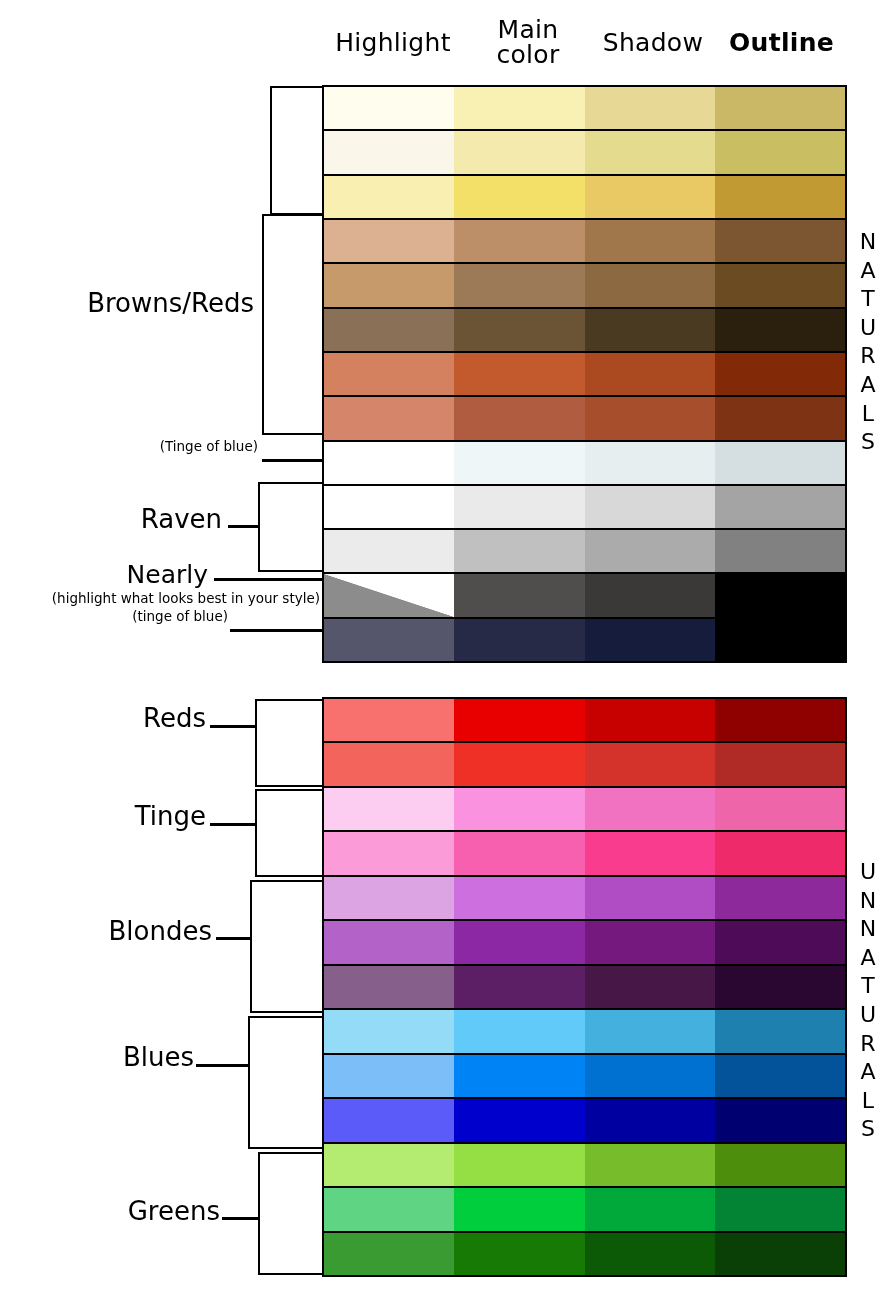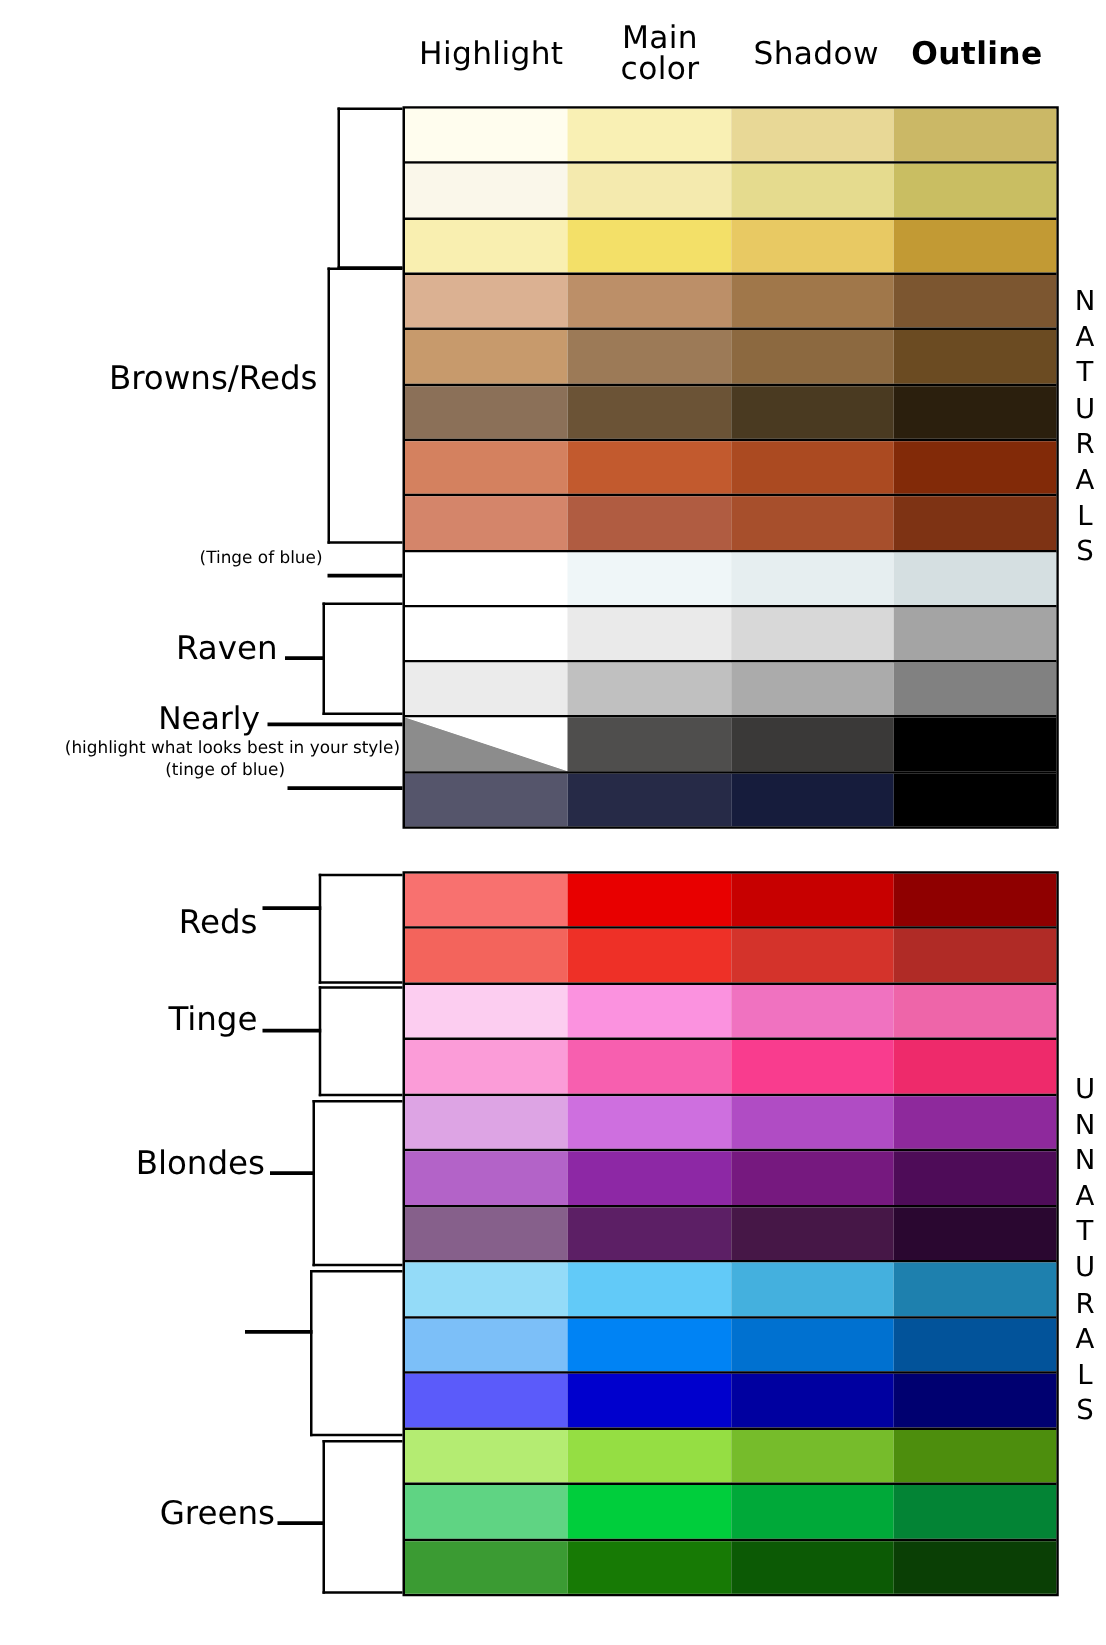--- a/index.html
+++ b/index.html
@@ -280,38 +280,41 @@
     <span class="sub">(highlight what looks best in your style)</span>
   </div>
 
   <div class="stem" style="left:230px; top:629px; width:92px;"></div>
   <div class="row-label" style="left:20px; top:610px; width:208px;">
     <span class="sub">(tinge of blue)</span>
   </div>
 
   <div class="bracket" style="left:255px; top:699px; width:67px; height:88px;"></div>
   <div class="stem" style="left:210px; top:725px; width:47px;"></div>
-  <div class="row-label" style="left:30px; top:705px; width:176px;margin-top:20px;">
+  <div class="row-label" style="left:30px; top:705px; width:176px;">
     <span class="main">Reds</span>
   </div>
 
   <div class="bracket" style="left:255px; top:789px; width:67px; height:88px;"></div>
   <div class="stem" style="left:210px; top:823px; width:47px;"></div>
   <div class="row-label" style="left:30px; top:803px; width:176px;">
     <span class="main">Tinge</span>
   </div>
 
   <div class="bracket" style="left:250px; top:880px; width:72px; height:133px;"></div>
   <div class="stem" style="left:216px; top:937px; width:36px;"></div>
   <div class="row-label" style="left:26px; top:918px; width:186px;">
     <span class="main">Blondes</span>
   </div>
 
   <div class="bracket" style="left:248px; top:1016px; width:74px; height:133px;"></div>
   <div class="stem" style="left:196px; top:1064px; width:54px;"></div>
+  <div class="row-label" style="left:22px; top:1044px; width:172px;">
+    <span class="main">Blues</span>
+  </div>
 
   <div class="bracket" style="left:258px; top:1152px; width:64px; height:123px;"></div>
   <div class="stem" style="left:222px; top:1217px; width:38px;"></div>
   <div class="row-label" style="left:22px; top:1198px; width:198px;">
     <span class="main">Greens</span>
   </div>
 
   <div class="side-word" id="side-naturals" style="left:851px; top:228px;">
       <span>N</span>
       <span>A</span>

